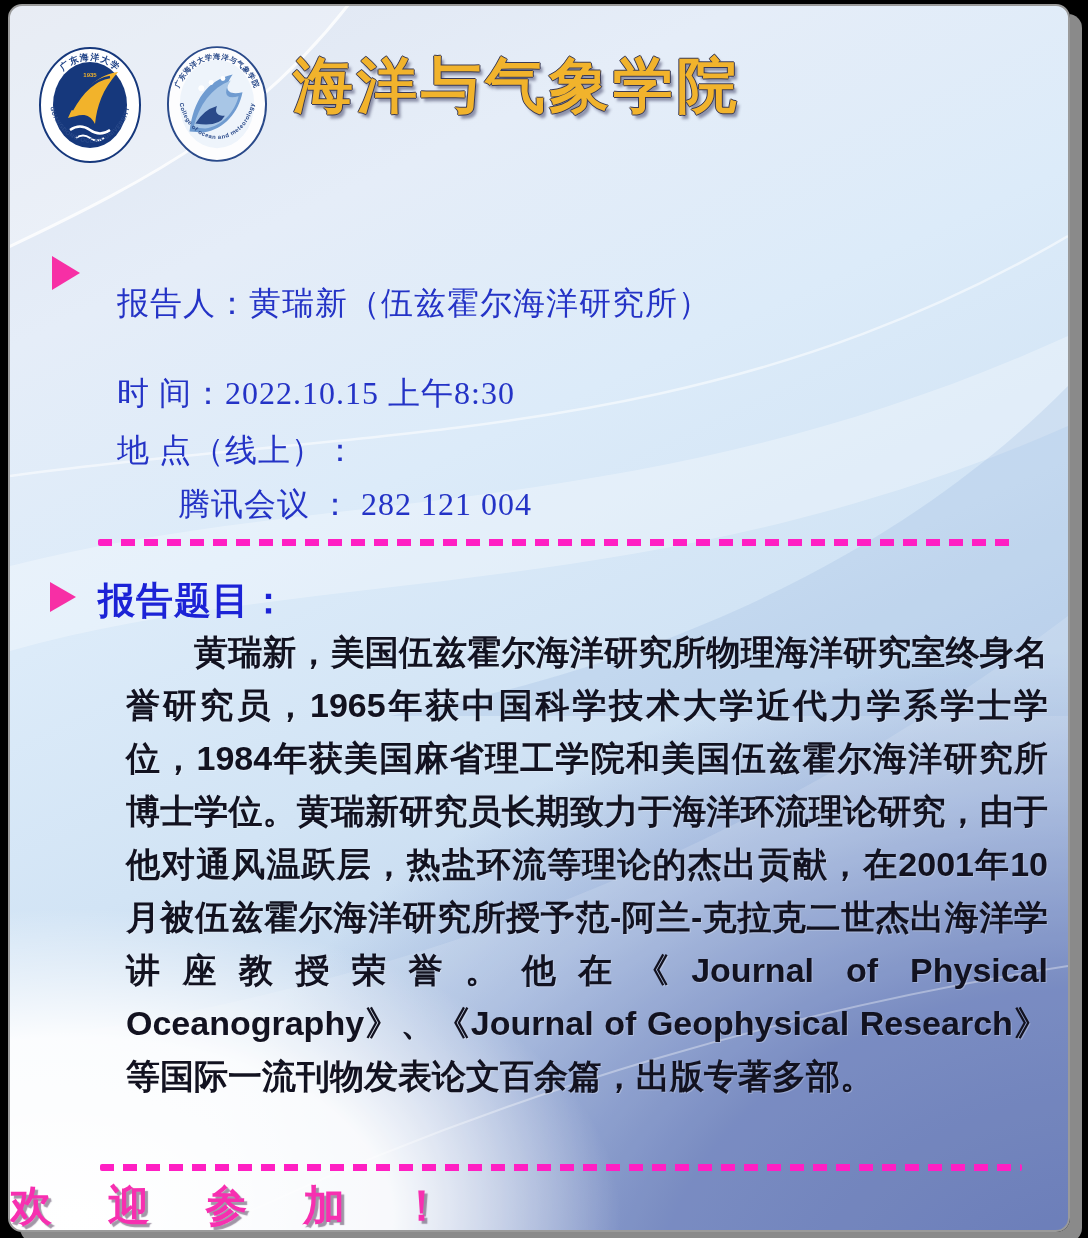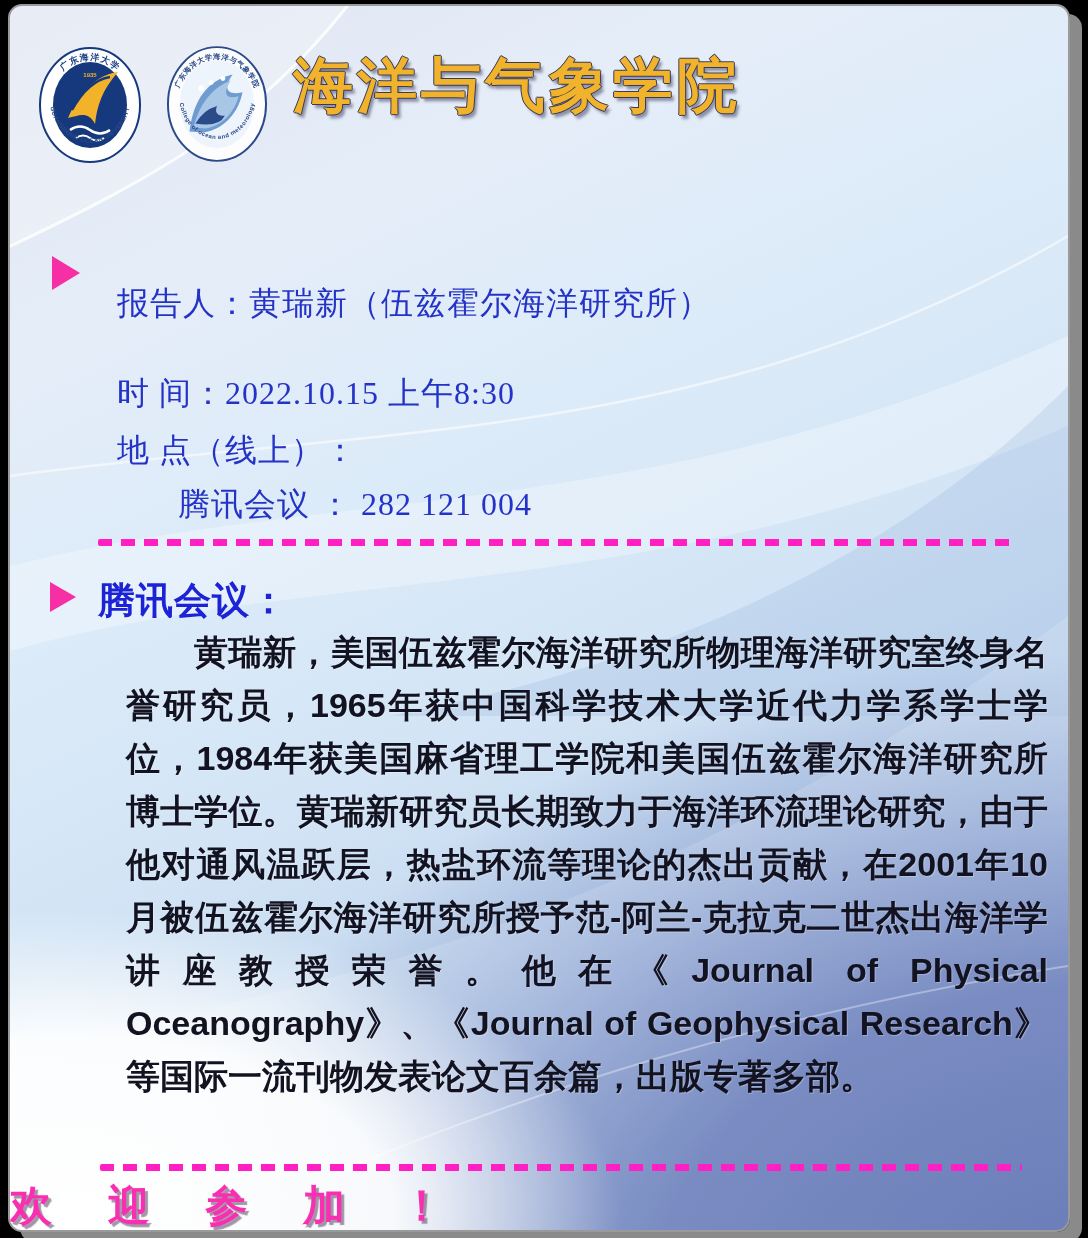--- a/index.html
+++ b/index.html
@@ -139,19 +139,19 @@
   <div class="tri tri1"></div>
 
   <div class="info-line i1">报告人：黄瑞新（伍兹霍尔海洋研究所）</div>
   <div class="info-line i3">时 间：2022.10.15 上午8:30</div>
   <div class="info-line i4">地 点（线上）：</div>
   <div class="info-line i5">腾讯会议 ： 282 121 004</div>
 
   <div class="divider d1"></div>
 
   <div class="tri tri2"></div>
-  <div class="bio-heading">腾讯会议：</div>
+  <div class="bio-heading">报告题目：</div>
   <div class="bio-text">黄瑞新，美国伍兹霍尔海洋研究所物理海洋研究室终身名誉研究员，1965年获中国科学技术大学近代力学系学士学位，1984年获美国麻省理工学院和美国伍兹霍尔海洋研究所博士学位。黄瑞新研究员长期致力于海洋环流理论研究，由于他对通风温跃层，热盐环流等理论的杰出贡献，在2001年10月被伍兹霍尔海洋研究所授予范-阿兰-克拉克二世杰出海洋学讲座教授荣誉。他在《Journal of Physical Oceanography》、《Journal of Geophysical Research》等国际一流刊物发表论文百余篇，出版专著多部。</div>
 
   <div class="divider d2"></div>
   <div class="welcome">欢 迎 参 加 ！</div>
 
 </div>
 
 </body></html>

